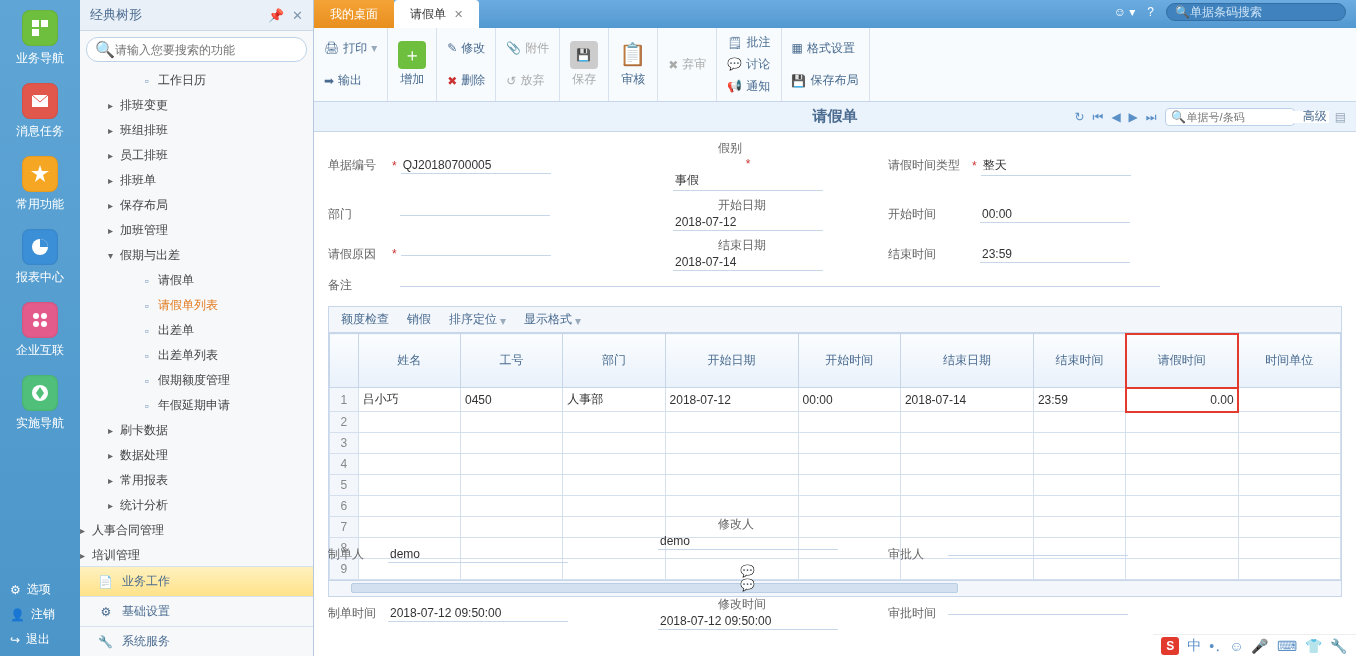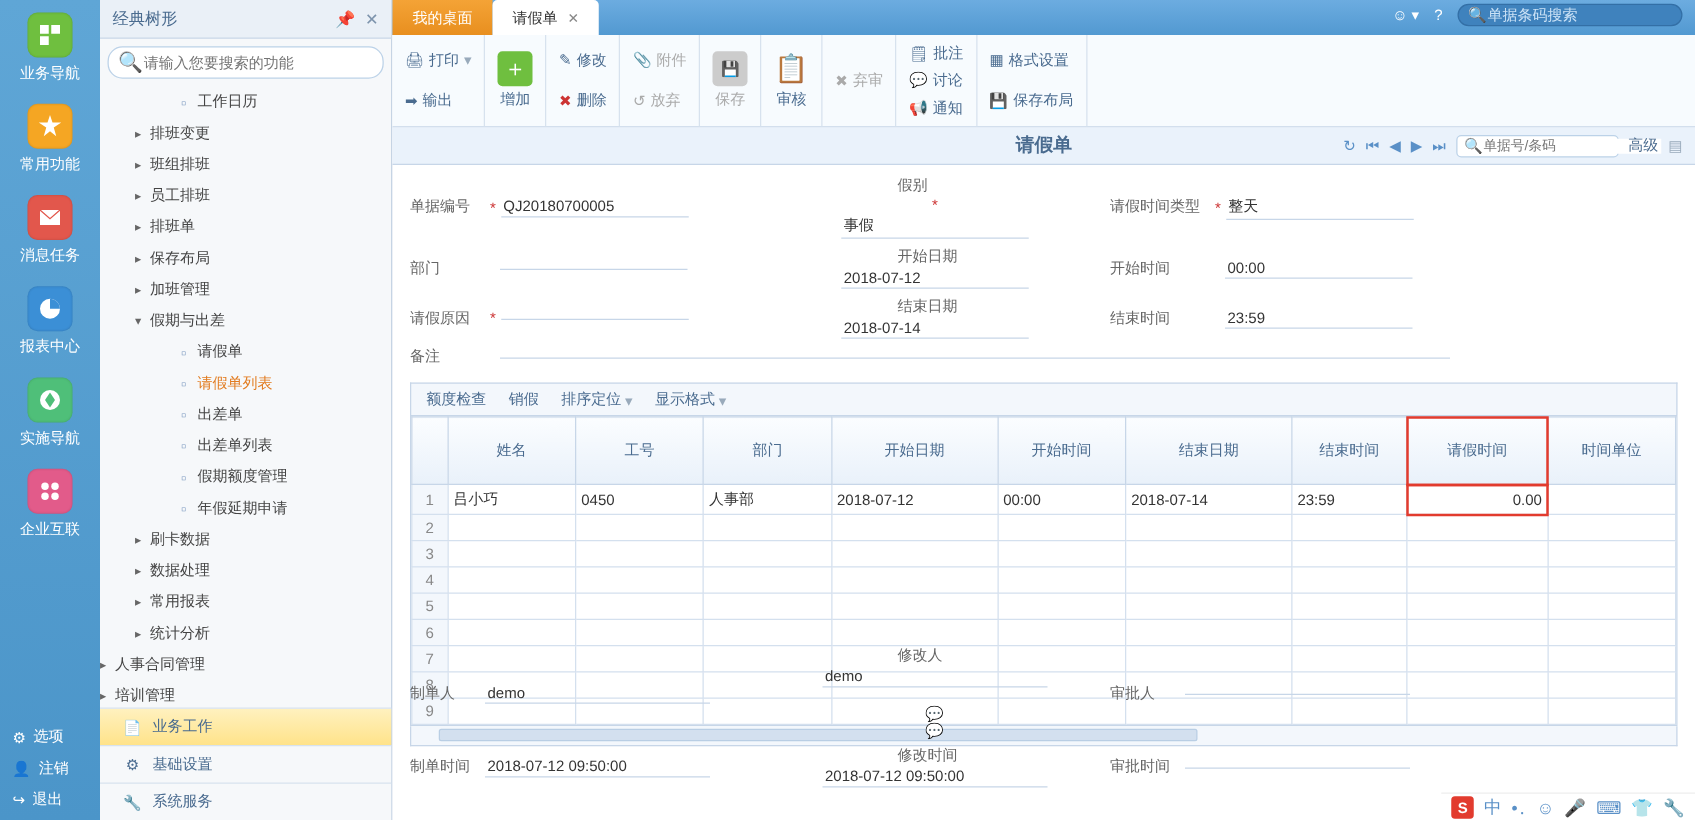--- a/index.html
+++ b/index.html
@@ -104,64 +104,64 @@
       <div class="nav-icon green">
         <svg width="20" height="20">
           <rect x="2" y="2" width="7" height="7" fill="#fff"></rect>
           <rect x="11" y="2" width="7" height="7" fill="#fff"></rect>
           <rect x="2" y="11" width="7" height="7" fill="#fff"></rect>
         </svg>
       </div>
       <span>业务导航</span>
     </div>
   <div class="nav-item">
-      <div class="nav-icon orange">
-        <svg width="20" height="20">
-          <polygon points="10,1 12,7 19,7 13,11 15,18 10,14 5,18 7,11 1,7 8,7" fill="#fff"></polygon>
-        </svg>
-      </div>
-      <span>常用功能</span>
-    </div>
-  <div class="nav-item">
       <div class="nav-icon red">
         <svg width="20" height="20">
           <rect x="2" y="4" width="16" height="12" fill="#fff"></rect>
           <polyline points="2,4 10,11 18,4" fill="none" stroke="#e2574c"></polyline>
         </svg>
       </div>
       <span>消息任务</span>
+    </div>
+  <div class="nav-item">
+      <div class="nav-icon orange">
+        <svg width="20" height="20">
+          <polygon points="10,1 12,7 19,7 13,11 15,18 10,14 5,18 7,11 1,7 8,7" fill="#fff"></polygon>
+        </svg>
+      </div>
+      <span>常用功能</span>
     </div>
   <div class="nav-item">
       <div class="nav-icon blue">
         <svg width="20" height="20">
           <circle cx="10" cy="10" r="8" fill="#fff"></circle>
           <path d="M10 2 A8 8 0 0 1 18 10 L10 10 Z" fill="#3b8fd6"></path>
         </svg>
       </div>
       <span>报表中心</span>
-    </div>
-  <div class="nav-item">
-      <div class="nav-icon green2">
-        <svg width="20" height="20">
-          <circle cx="10" cy="10" r="8" fill="#fff"></circle>
-          <polygon points="10,4 14,10 10,16 6,10" fill="#4fbf79"></polygon>
-        </svg>
-      </div>
-      <span>实施导航</span>
     </div>
   <div class="nav-item">
       <div class="nav-icon pink">
         <svg width="20" height="20">
           <circle cx="6" cy="6" r="3" fill="#fff"></circle>
           <circle cx="14" cy="6" r="3" fill="#fff"></circle>
           <circle cx="6" cy="14" r="3" fill="#fff"></circle>
           <circle cx="14" cy="14" r="3" fill="#fff"></circle>
         </svg>
       </div>
       <span>企业互联</span>
+    </div>
+  <div class="nav-item">
+      <div class="nav-icon green2">
+        <svg width="20" height="20">
+          <circle cx="10" cy="10" r="8" fill="#fff"></circle>
+          <polygon points="10,4 14,10 10,16 6,10" fill="#4fbf79"></polygon>
+        </svg>
+      </div>
+      <span>实施导航</span>
     </div>
   <div class="left-bottom">
     <div>
         <span>⚙</span>
         <span>选项</span>
       </div>
     <div>
         <span>👤</span>
         <span>注销</span>
       </div>

